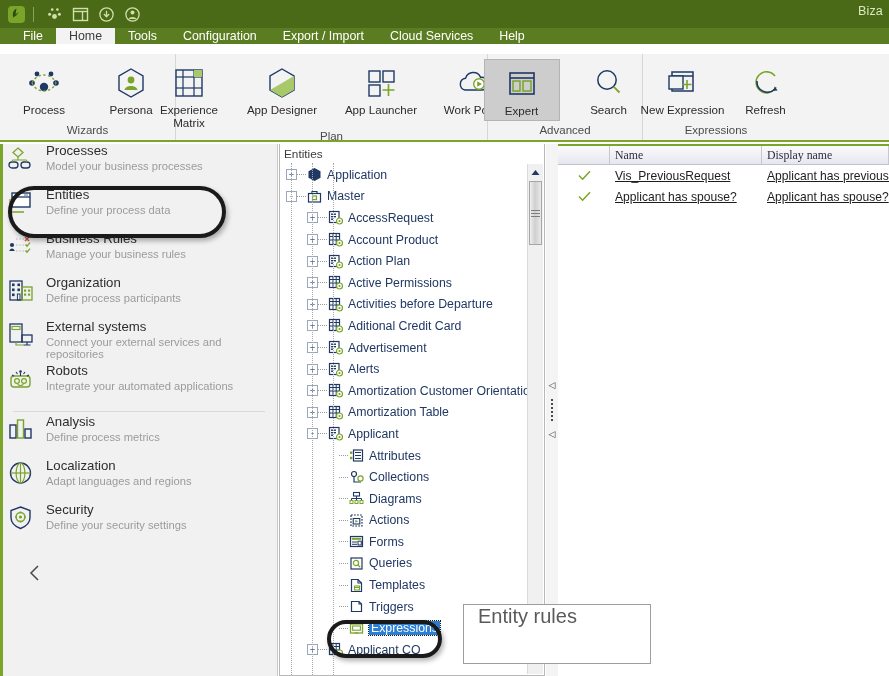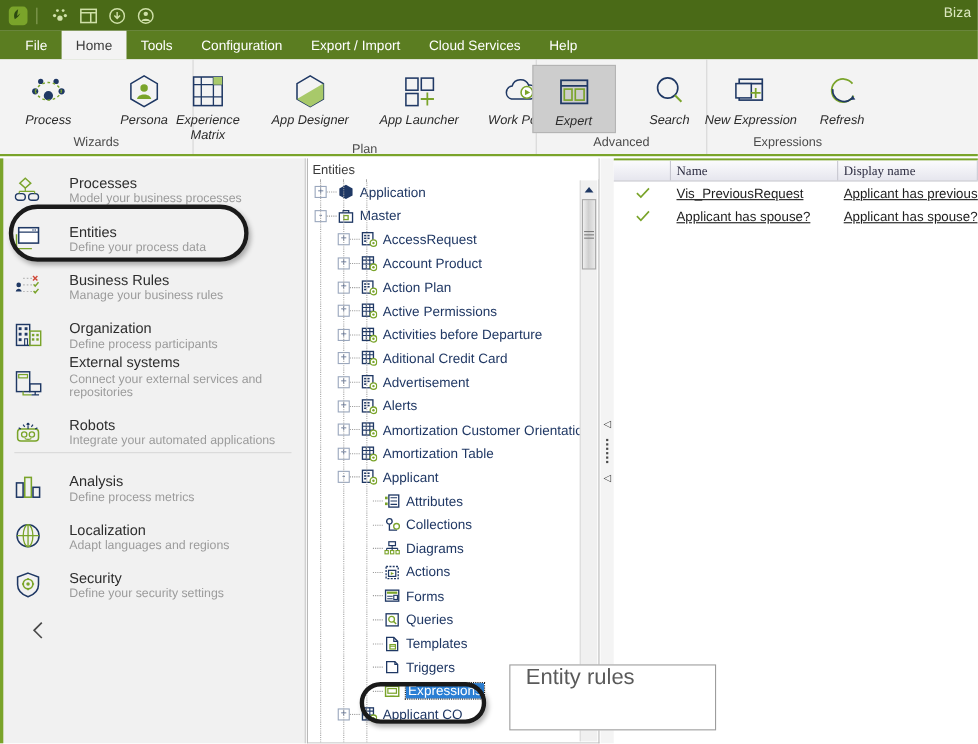--- a/index.html
+++ b/index.html
@@ -33,21 +33,21 @@
     width: 26px; height: 22px; display: flex; align-items: center; justify-content: center;
   }
   .tb-title {
     position: absolute; right: 6px; top: 4px;
     color: #dce8c0; font-size: 12.5px; letter-spacing: .2px;
     white-space: nowrap; overflow: hidden;
   }
 
   
   .menubar {
-    position: absolute; left: 0; top: 28px; width: 889px; height: 26px;
+    position: absolute; left: 0; top: 28px; width: 889px; height: 16px;
     background: #5b7d21;
     display: flex; align-items: stretch;
     padding-left: 10px;
   }
   .menu-item {
     padding: 0 13px; display: flex; align-items: center;
     color: #ffffff; font-size: 12.4px; white-space: nowrap;
   }
   .menu-item.active {
     background: #f3f3f3; color: #3c3c3c;
@@ -61,21 +61,20 @@
   }
   .ribbon-inner { position: relative; width: 100%; height: 100%; display: flex; }
   .rgroup {
     position: relative; height: 86px;
     display: flex; flex-direction: column; align-items: center; justify-content: flex-start;
   }
   .rgroup + .rgroup { border-left: 1px solid #d6d6d6; }
   .rgroup-body {
     flex: 1; display: flex; align-items: flex-start; justify-content: center; gap: 11px;
     padding-top: 5px;
-    font-style: italic;
   }
   .rgroup-label {
     font-size: 11.5px; color: #4b4b4b; height: 17px; line-height: 15px;
     width: 100%; text-align: center;
   }
   .rbtn {
     width: 76px; min-height: 62px;
     display: flex; flex-direction: column; align-items: center; justify-content: flex-start;
     padding-top: 5px;
     cursor: default;
@@ -92,22 +91,22 @@
   }
 
   
   .leftpanel {
     position: absolute; left: 0; top: 144px; width: 278px; height: 532px;
     background: #f1f1f1;
     border-right: 1px solid #c9c9c9;
     border-left: 3px solid #7aa42a;
   }
   .mod {
-    position: relative; height: 44px; padding-left: 9px;
-    display: flex; align-items: flex-end; gap: 21px;
+    position: relative; height: 44px; padding-left: 4px;
+    display: flex; align-items: flex-start; gap: 9px;
   }
   .mod .micon { width: 30px; height: 30px; display: flex; align-items: center; justify-content: center; flex: 0 0 30px; }
   .mod .mtext { display: flex; flex-direction: column; line-height: 1.12; }
   .mod .mtitle { font-size: 13.2px; color: #2d2d2d; }
   .mod .mdesc { font-size: 11.2px; color: #9b9b9b; margin-top: 1px; }
   .mod-divider { height: 1px; background: #d9d9d9; margin: 3px 12px 3px 10px; }
   .collapse-chevron {
     margin-top: 14px; margin-left: 20px; width: 24px; height: 24px;
     display: flex; align-items: center; justify-content: center;
   }

